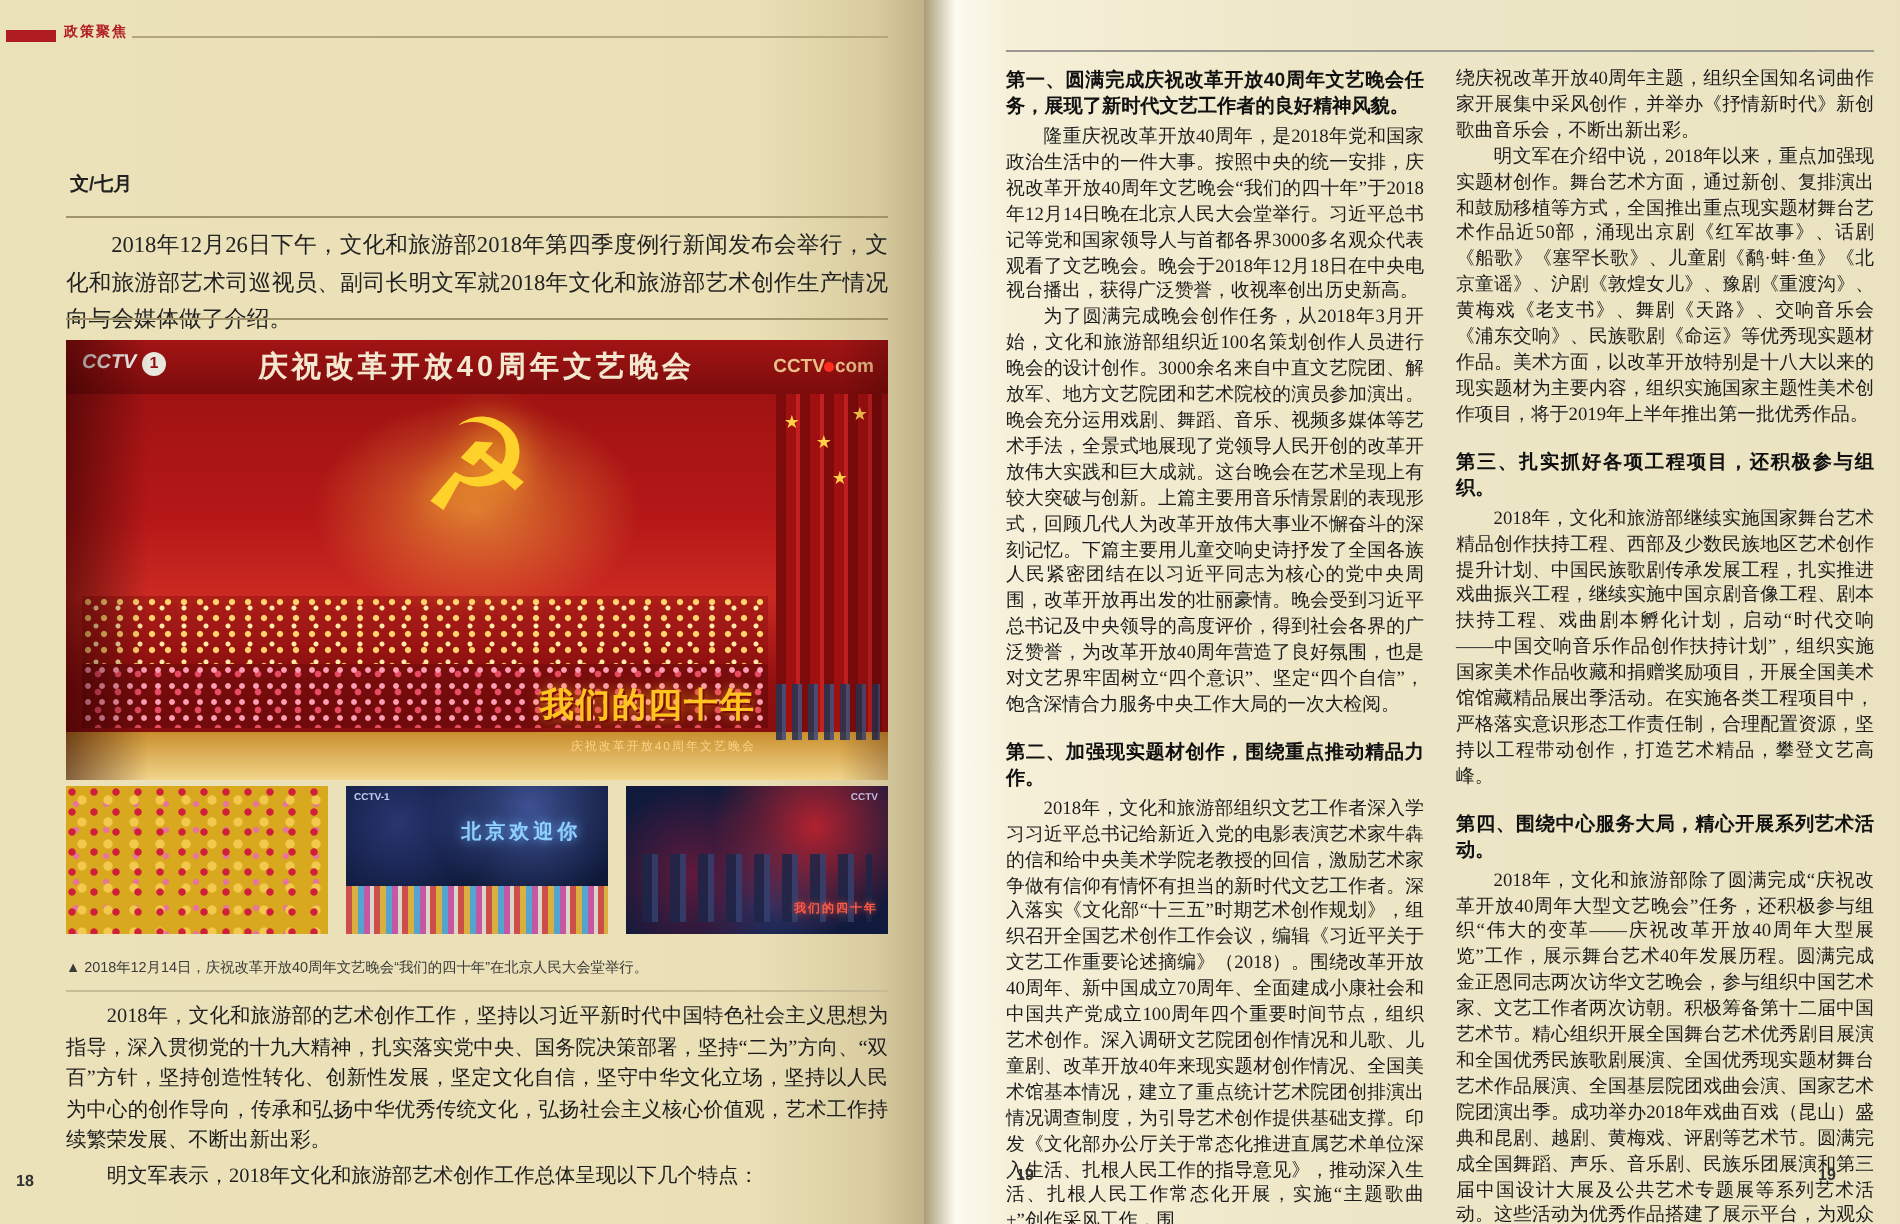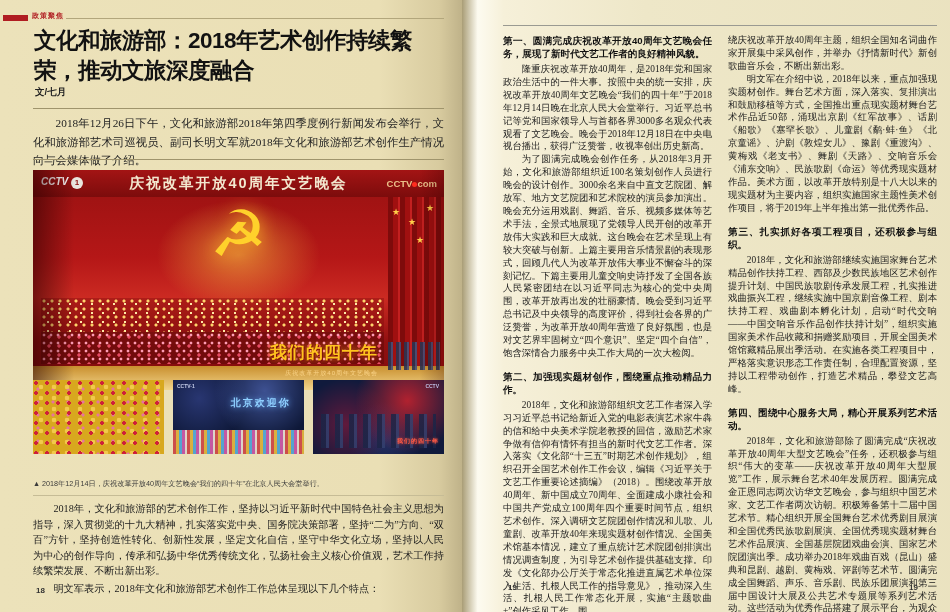--- a/index.html
+++ b/index.html
@@ -58,21 +58,21 @@
     background:repeating-linear-gradient(90deg,#2b3350 0 3px,#46507a 3px 5px,rgba(0,0,0,0) 5px 8px);}
   .pm-title{position:absolute;right:66px;bottom:26px;
     font:bold 17px "Liberation Sans",sans-serif;color:#ffc41f;letter-spacing:1px;
     text-shadow:1px 1px 0 #7d0c0c,0 0 7px rgba(255,170,30,.8);}
   .pm-subtitle{position:absolute;right:66px;bottom:12px;font:6px "Liberation Sans",sans-serif;
     color:#ffd98f;opacity:.9;letter-spacing:1px;}
   .pm-vignette{position:absolute;inset:0;pointer-events:none;
     background:linear-gradient(90deg,rgba(40,0,0,.55),rgba(40,0,0,0) 10%),
       linear-gradient(270deg,rgba(40,0,0,.25),rgba(40,0,0,0) 6%);}
   
-  .photo-row{position:absolute;left:33px;top:380px;width:431px;height:74px;display:flex;gap:9px;}
+  .photo-row{position:absolute;left:33px;top:393px;width:431px;height:74px;display:flex;gap:9px;}
   .photo-small{position:relative;width:131px;height:74px;overflow:hidden;}
   .p1{background-color:#d8a81e;
     background-image:radial-gradient(circle at 3px 3px,#cf1f3a 1.6px,rgba(0,0,0,0) 2.1px),
       radial-gradient(circle at 8px 7px,#f2c94c 2px,rgba(0,0,0,0) 2.6px),
       radial-gradient(circle at 5px 9px,#e873a0 1.3px,rgba(0,0,0,0) 1.8px);
     background-size:11px 10px,13px 11px,15px 13px;}
   .p2{background:radial-gradient(circle at 70% 15%,rgba(120,150,255,.45),rgba(0,0,0,0) 45%),
       radial-gradient(circle at 20% 25%,rgba(90,110,220,.35),rgba(0,0,0,0) 40%),#0e1838;}
   .p2-cctv,.p3-cctv{position:absolute;left:4px;top:3px;font:bold 5px "Liberation Sans",sans-serif;
     color:#dfe6ff;opacity:.85;}
@@ -89,21 +89,21 @@
     background:repeating-linear-gradient(90deg,#1c2547 0 5px,#33406e 5px 8px,rgba(0,0,0,0) 8px 14px);}
   .p3-label{position:absolute;right:5px;bottom:8px;font:bold 6px "Liberation Sans",sans-serif;
     color:#ff5a45;text-shadow:0 0 3px rgba(255,80,60,.8);letter-spacing:1px;}
   
   .caption{position:absolute;left:33px;top:479px;width:411px;
     font:7.2px "Liberation Sans",sans-serif;color:#3a3a3a;}
   .body-block{position:absolute;left:33px;top:501px;width:411px;}
   .body-block p{margin:0 0 2px 0;font-size:10.2px;line-height:1.52;color:#1d1d1d;
     text-align:justify;text-indent:2em;}
   .pagenum{position:absolute;font:bold 8px "Liberation Sans",sans-serif;color:#333;}
-  .pn-18{left:36px;top:586px;}
+  .pn-18{left:8px;top:586px;}
   
   .top-rule{position:absolute;left:41px;top:25px;width:434px;height:1px;background:#9a9a92;border:0;margin:0;}
   .cols{position:absolute;left:41px;top:34px;width:434px;display:flex;gap:16px;}
   .col{width:209px;}
   .col p{margin:0;font-size:9.4px;line-height:12.9px;color:#1c1c1c;text-align:justify;text-indent:2em;}
   .col p.cont{text-indent:0;}
   .col .colhead{margin:10px 0 3px 0;font:bold 9.6px/13px "Liberation Sans",sans-serif;
     color:#111;text-align:justify;}
   .col > :first-child{margin-top:0;}
   .pn-19l{left:46px;top:583px;}
@@ -112,21 +112,20 @@
 </head>
 <body>
 
 <div class="spread">
 
   <div class="page-left">
     <div class="tag-bar"></div>
     <div class="tag-text">政策聚焦</div>
     <div class="tag-rule"></div>
 
-    <h1 class="title">文化和旅游部：2018年艺术创作持续繁荣，推动文旅深度融合</h1>
     <div class="byline">文/七月</div>
 
     <hr class="rule r1">
     <p class="intro">2018年12月26日下午，文化和旅游部2018年第四季度例行新闻发布会举行，文化和旅游部艺术司巡视员、副司长明文军就2018年文化和旅游部艺术创作生产情况向与会媒体做了介绍。</p>
     <hr class="rule r2">
 
     <div class="photo-main">
       <div class="pm-glow"></div>
       <div class="pm-emblem">☭</div>
       <div class="pm-rows1"></div>
@@ -184,21 +183,21 @@
     <div class="cols">
       <div class="col" id="col-a">
           <div class="colhead">第一、圆满完成庆祝改革开放40周年文艺晚会任务，展现了新时代文艺工作者的良好精神风貌。</div>
           <p class="colpara">隆重庆祝改革开放40周年，是2018年党和国家政治生活中的一件大事。按照中央的统一安排，庆祝改革开放40周年文艺晚会“我们的四十年”于2018年12月14日晚在北京人民大会堂举行。习近平总书记等党和国家领导人与首都各界3000多名观众代表观看了文艺晚会。晚会于2018年12月18日在中央电视台播出，获得广泛赞誉，收视率创出历史新高。</p>
           <p class="colpara">为了圆满完成晚会创作任务，从2018年3月开始，文化和旅游部组织近100名策划创作人员进行晚会的设计创作。3000余名来自中直文艺院团、解放军、地方文艺院团和艺术院校的演员参加演出。晚会充分运用戏剧、舞蹈、音乐、视频多媒体等艺术手法，全景式地展现了党领导人民开创的改革开放伟大实践和巨大成就。这台晚会在艺术呈现上有较大突破与创新。上篇主要用音乐情景剧的表现形式，回顾几代人为改革开放伟大事业不懈奋斗的深刻记忆。下篇主要用儿童交响史诗抒发了全国各族人民紧密团结在以习近平同志为核心的党中央周围，改革开放再出发的壮丽豪情。晚会受到习近平总书记及中央领导的高度评价，得到社会各界的广泛赞誉，为改革开放40周年营造了良好氛围，也是对文艺界牢固树立“四个意识”、坚定“四个自信”，饱含深情合力服务中央工作大局的一次大检阅。</p>
           <div class="colhead">第二、加强现实题材创作，围绕重点推动精品力作。</div>
           <p class="colpara">2018年，文化和旅游部组织文艺工作者深入学习习近平总书记给新近入党的电影表演艺术家牛犇的信和给中央美术学院老教授的回信，激励艺术家争做有信仰有情怀有担当的新时代文艺工作者。深入落实《文化部“十三五”时期艺术创作规划》，组织召开全国艺术创作工作会议，编辑《习近平关于文艺工作重要论述摘编》（2018）。围绕改革开放40周年、新中国成立70周年、全面建成小康社会和中国共产党成立100周年四个重要时间节点，组织艺术创作。深入调研文艺院团创作情况和儿歌、儿童剧、改革开放40年来现实题材创作情况、全国美术馆基本情况，建立了重点统计艺术院团创排演出情况调查制度，为引导艺术创作提供基础支撑。印发《文化部办公厅关于常态化推进直属艺术单位深入生活、扎根人民工作的指导意见》，推动深入生活、扎根人民工作常态化开展，实施“主题歌曲+”创作采风工作，围</p>
         </div>
       <div class="col" id="col-b">
           <p class="colpara cont">绕庆祝改革开放40周年主题，组织全国知名词曲作家开展集中采风创作，并举办《抒情新时代》新创歌曲音乐会，不断出新出彩。</p>
-          <p class="colpara">明文军在介绍中说，2018年以来，重点加强现实题材创作。舞台艺术方面，深入落实、复排演出和鼓励移植等方式，全国推出重点现实题材舞台艺术作品近50部，涌现出京剧《红军故事》、话剧《船歌》《塞罕长歌》、儿童剧《鹬·蚌·鱼》《北京童谣》、沪剧《敦煌女儿》、豫剧《重渡沟》、黄梅戏《老支书》、舞剧《天路》、交响音乐会《浦东交响》、民族歌剧《命运》等优秀现实题材作品。美术方面，以改革开放特别是十八大以来的现实题材为主要内容，组织实施国家主题性美术创作项目，将于2019年上半年推出第一批优秀作品。</p>
+          <p class="colpara">明文军在介绍中说，2018年以来，重点加强现实题材创作。舞台艺术方面，通过新创、复排演出和鼓励移植等方式，全国推出重点现实题材舞台艺术作品近50部，涌现出京剧《红军故事》、话剧《船歌》《塞罕长歌》、儿童剧《鹬·蚌·鱼》《北京童谣》、沪剧《敦煌女儿》、豫剧《重渡沟》、黄梅戏《老支书》、舞剧《天路》、交响音乐会《浦东交响》、民族歌剧《命运》等优秀现实题材作品。美术方面，以改革开放特别是十八大以来的现实题材为主要内容，组织实施国家主题性美术创作项目，将于2019年上半年推出第一批优秀作品。</p>
           <div class="colhead">第三、扎实抓好各项工程项目，还积极参与组织。</div>
           <p class="colpara">2018年，文化和旅游部继续实施国家舞台艺术精品创作扶持工程、西部及少数民族地区艺术创作提升计划、中国民族歌剧传承发展工程，扎实推进戏曲振兴工程，继续实施中国京剧音像工程、剧本扶持工程、戏曲剧本孵化计划，启动“时代交响——中国交响音乐作品创作扶持计划”，组织实施国家美术作品收藏和捐赠奖励项目，开展全国美术馆馆藏精品展出季活动。在实施各类工程项目中，严格落实意识形态工作责任制，合理配置资源，坚持以工程带动创作，打造艺术精品，攀登文艺高峰。</p>
           <div class="colhead">第四、围绕中心服务大局，精心开展系列艺术活动。</div>
           <p class="colpara">2018年，文化和旅游部除了圆满完成“庆祝改革开放40周年大型文艺晚会”任务，还积极参与组织“伟大的变革——庆祝改革开放40周年大型展览”工作，展示舞台艺术40年发展历程。圆满完成金正恩同志两次访华文艺晚会，参与组织中国艺术家、文艺工作者两次访朝。积极筹备第十二届中国艺术节。精心组织开展全国舞台艺术优秀剧目展演和全国优秀民族歌剧展演、全国优秀现实题材舞台艺术作品展演、全国基层院团戏曲会演、国家艺术院团演出季。成功举办2018年戏曲百戏（昆山）盛典和昆剧、越剧、黄梅戏、评剧等艺术节。圆满完成全国舞蹈、声乐、音乐剧、民族乐团展演和第三届中国设计大展及公共艺术专题展等系列艺术活动。这些活动为优秀作品搭建了展示平台，为观众献上了精神文化大餐，得到了人民群众的满意和好评。</p>
         </div>
     </div>
     <div class="pagenum pn-19l">19</div>
     <div class="pagenum pn-19r">19</div>
   </div>
 

